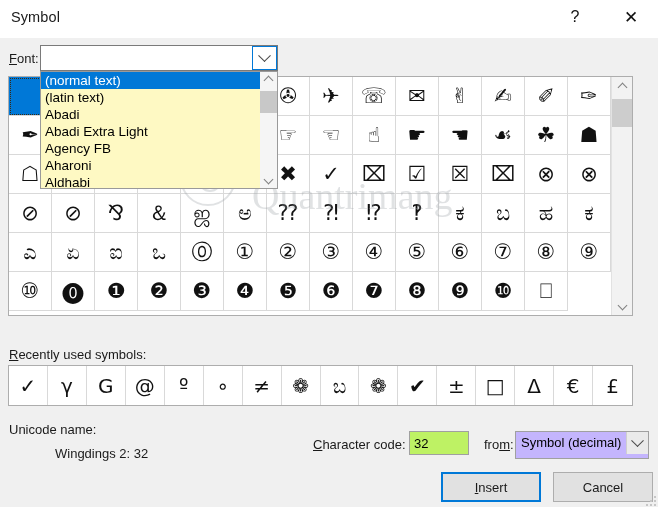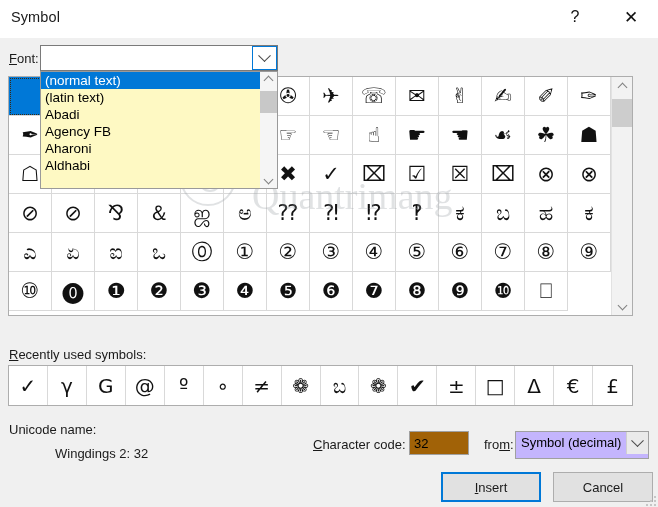--- a/index.html
+++ b/index.html
@@ -215,21 +215,21 @@
     position: absolute; left: 11px; top: 446px;
     font-size: 13px; color: #1a1a1a; margin-left: 44px;
   }
   #charcode-label {
     position: absolute; left: 313px; top: 437px;
     font-size: 13px; color: #1a1a1a;
   }
   #charcode-input {
     position: absolute; left: 409px; top: 431px;
     width: 60px; height: 24px;
-    border: 1px solid #a0a0a0; background: #a16207;
+    border: 1px solid #a0a0a0; background: #bef264;
     font-family: "Liberation Sans", sans-serif;
     font-size: 13px; color: #000;
     padding: 0 4px;
   }
   #from-label {
     position: absolute; left: 484px; top: 437px;
     font-size: 13px; color: #1a1a1a;
   }
   #from-combo {
     position: absolute; left: 515px; top: 431px;
@@ -397,20 +397,21 @@
   <div id="watermark">
     <div id="wm-mark"></div>
     <div id="wm-text">Quantrimang</div>
   </div>
 
   <div id="font-list">
     <div id="font-list-items">
         <div class="font-item sel">(normal text)</div>
         <div class="font-item">(latin text)</div>
         <div class="font-item">Abadi</div>
+        <div class="font-item">Abadi Extra Light</div>
         <div class="font-item">Agency FB</div>
         <div class="font-item">Aharoni</div>
         <div class="font-item">Aldhabi</div>
       </div>
     <div id="font-list-sb">
       <div class="fl-arrow top">
           <span class="sb-tri up"></span>
         </div>
       <div id="font-list-thumb"></div>
       <div class="fl-arrow bot">

